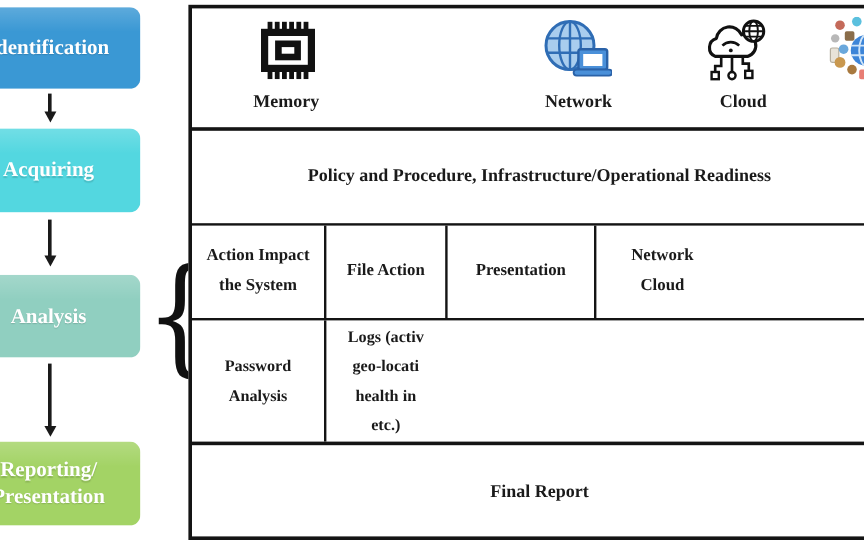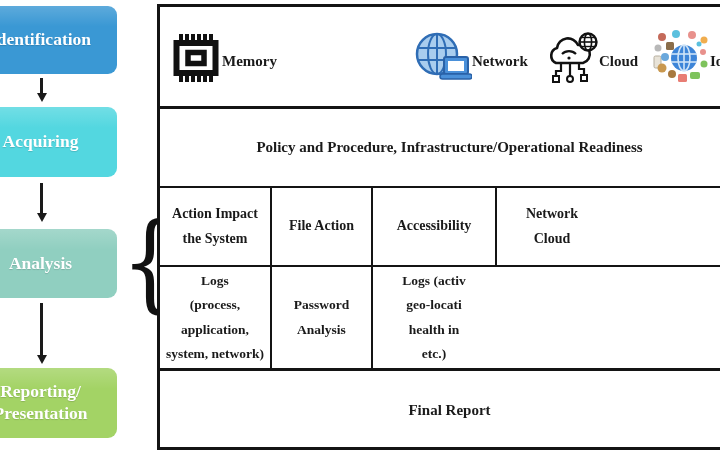--- a/index.html
+++ b/index.html
@@ -94,21 +94,21 @@
     white-space: pre-line;
     padding: 2px 4px;
   }
   .grid-row .cell + .cell { border-left: 2px solid #141414; }
   .row-categories .cell { font-size: 14px;   line-height: 1.75; }
   .row-details    .cell { font-size: 13.5px; line-height: 1.8; }
 
   .hgroup {
     position: absolute; top: 6px;
     width: 96px; height: 90px;
-    display: flex; flex-direction: row; align-items: center;
+    display: flex; flex-direction: column; align-items: flex-end;
   }
   .hgroup .icon-wrap { height: 58px; display: flex; align-items: center; justify-content: center; }
   .hgroup .hlabel { margin-top: 6px; font-weight: bold; font-size: 15px; }
   #hg-0 { left: 10px; }
   #hg-1 { left: 127px; }
   #hg-2 { left: 254px; }
   #hg-3 { left: 383px; }
   #hg-4 { left: 492px; }
 </style>
 </head>
@@ -240,32 +240,28 @@
 
   <div class="trow row-policy">
     <div class="span-cell">Policy and Procedure, Infrastructure/Operational Readiness</div>
   </div>
 
   <div class="trow row-categories">
     <div class="grid-row">
       <div class="cell">Action Impact
 the System</div>
       <div class="cell">File Action</div>
-      <div class="cell">Accessibility</div>
+      <div class="cell">Presentation</div>
       <div class="cell">Network
 Cloud</div>
     </div>
   </div>
 
   <div class="trow row-details">
     <div class="grid-row">
-      <div class="cell">Logs
-(process,
-application,
-system, network)</div>
       <div class="cell">Password Analysis</div>
       <div class="cell">Logs (activ
 geo-locati
 health in
 etc.)</div>
     </div>
   </div>
 
   <div class="trow row-final">
     <div class="span-cell">Final Report</div>

